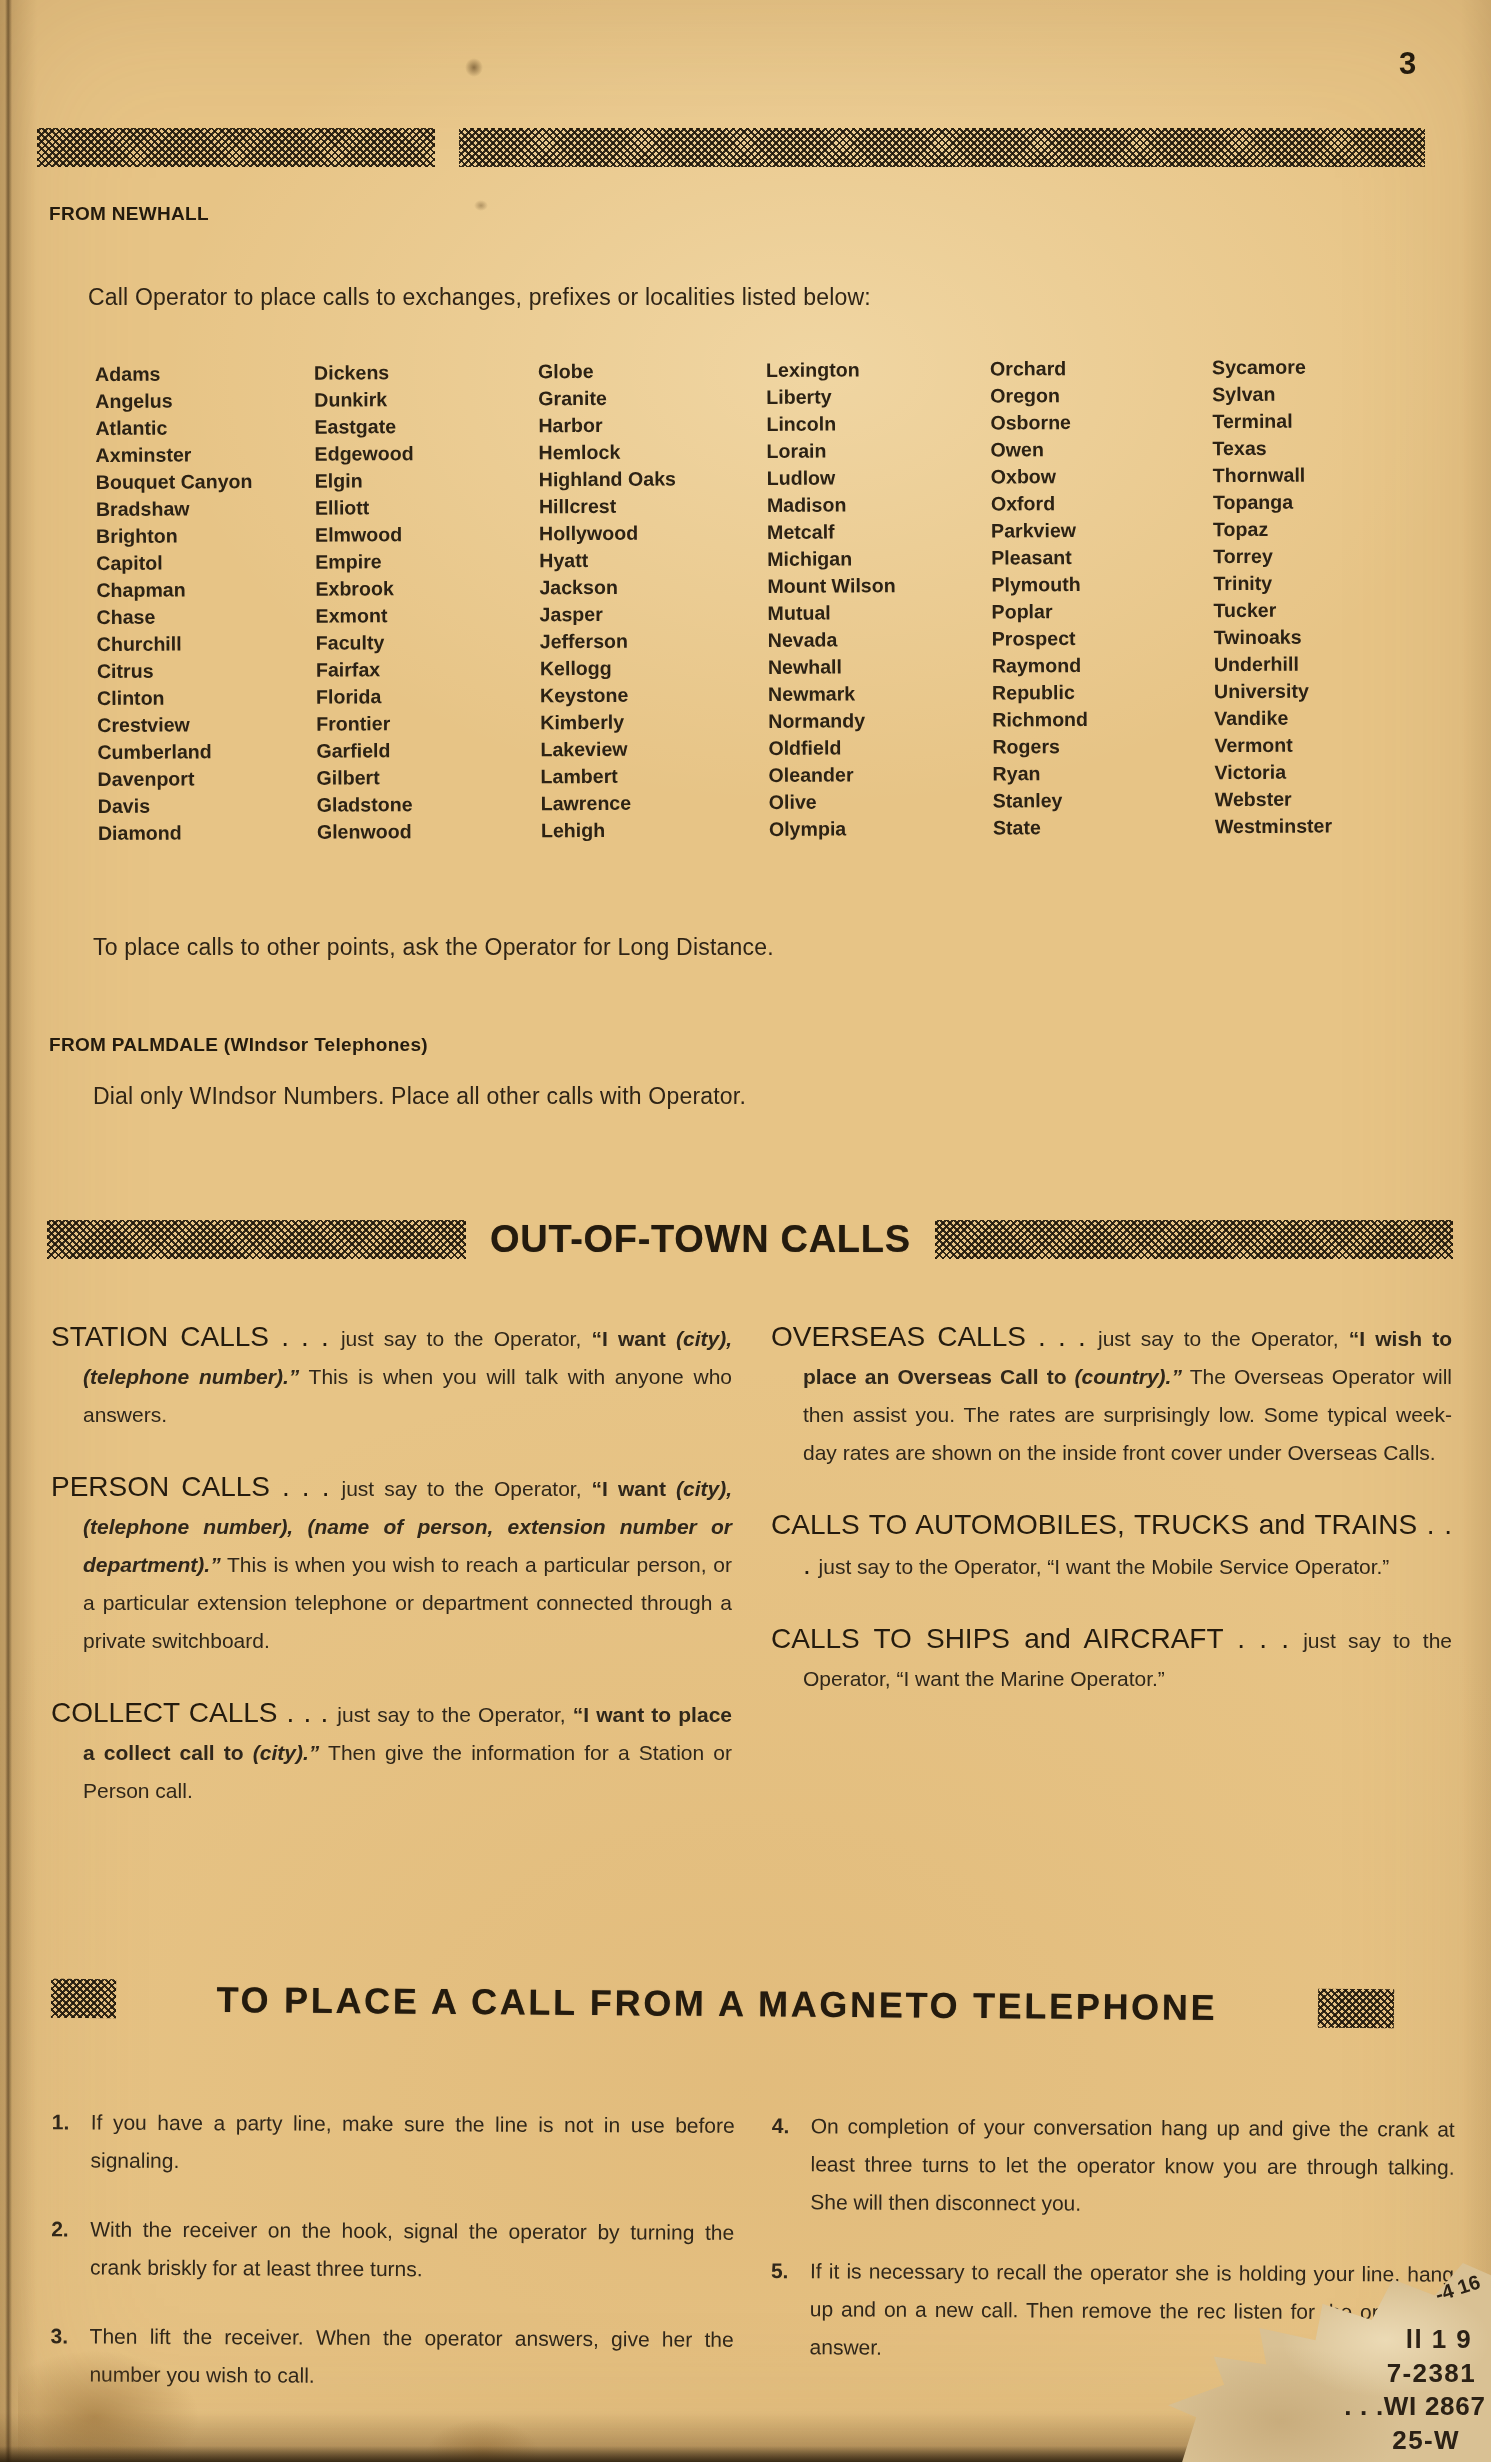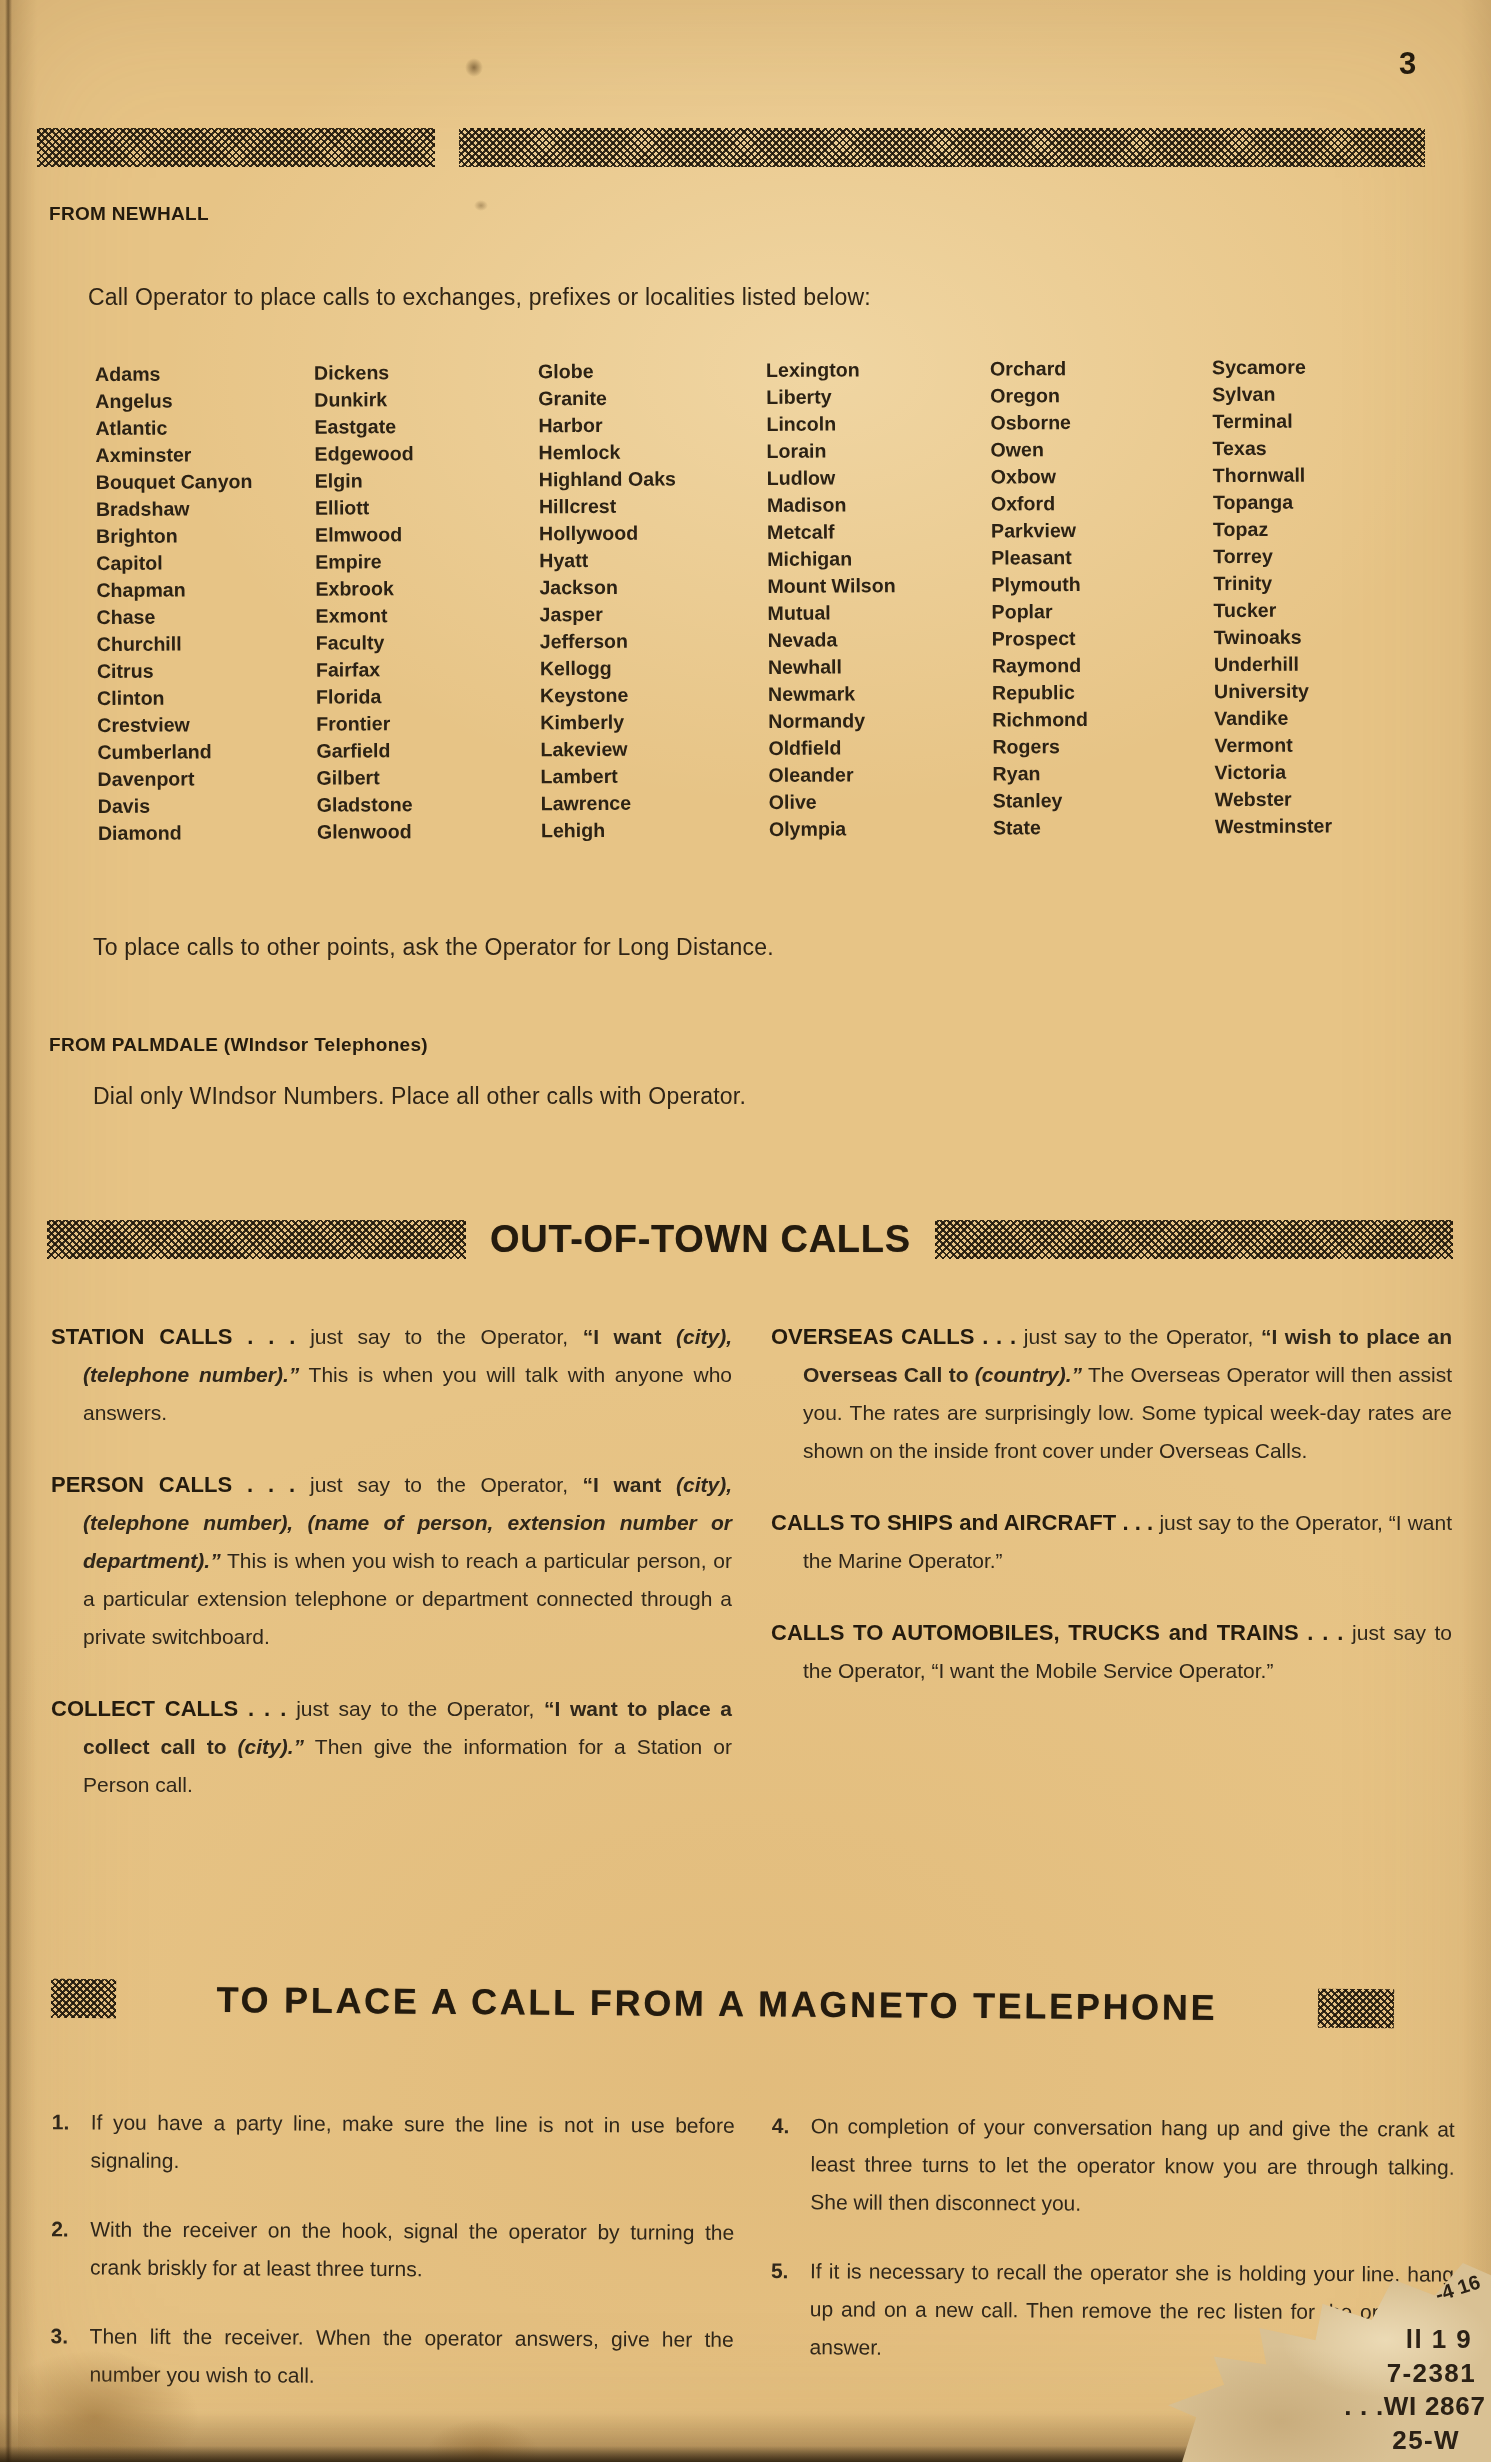--- a/index.html
+++ b/index.html
@@ -67,21 +67,21 @@
   .xcol:nth-child(1){width:219px;} .xcol:nth-child(2){width:224px;}
   .xcol:nth-child(3){width:228px;} .xcol:nth-child(4){width:224px;}
   .xcol:nth-child(5){width:222px;} .xcol:nth-child(6){flex:1;}
 
   .two-col{position:absolute;display:flex;}
   #out-columns{left:51px;top:1318px;width:1401px;gap:39px;}
   #out-columns .col{width:681px;}
   .para{margin:0 0 34px 0;font-size:21px;line-height:38px;text-align:justify;
     padding-left:32px;text-indent:-32px;color:#30271a;}
   .para:last-child{margin-bottom:0;}
-  .seg-h{font-weight:700;font-size:22px;color:#241b0e;font-style:normal;}
+  .seg-h{font-weight:400;font-size:28px;color:#241b0e;font-style:normal;}
   .seg-b{font-weight:700;}
   .seg-bi{font-weight:700;font-style:italic;}
   .seg-r{font-weight:400;}
 
   #magneto-columns{left:51px;top:2107px;width:1405px;gap:37px;transform:rotate(.3deg);}
   #magneto-columns .col{width:683px;}
   .mag-item{display:flex;margin-bottom:31px;font-size:21px;line-height:38px;color:#30271a;}
   .mag-item .num{width:39px;flex:none;font-weight:600;}
   .mag-item .txt{flex:1;text-align:justify;}
 
@@ -250,22 +250,22 @@
   </div>
 
   <div class="two-col" id="out-columns">
     <div class="col" id="out-left">
         <p class="para"><span class="seg-h">STATION CALLS . . . </span><span class="seg-r">just say to the Operator, </span><span class="seg-b">“I want </span><span class="seg-bi">(city), (telephone number).”</span><span class="seg-r">  This is when you will talk with anyone who answers.</span></p>
         <p class="para"><span class="seg-h">PERSON CALLS . . . </span><span class="seg-r">just say to the Operator, </span><span class="seg-b">“I want </span><span class="seg-bi">(city), (telephone number), (name of person, extension number or department).”</span><span class="seg-r">  This is when you wish to reach a particular person, or a particular extension telephone or department connected through a private switchboard.</span></p>
         <p class="para"><span class="seg-h">COLLECT CALLS . . . </span><span class="seg-r">just say to the Operator, </span><span class="seg-b">“I want to place a collect call to </span><span class="seg-bi">(city).”</span><span class="seg-r">  Then give the information for a Station or Person call.</span></p>
       </div>
     <div class="col" id="out-right">
         <p class="para"><span class="seg-h">OVERSEAS CALLS . . . </span><span class="seg-r">just say to the Operator, </span><span class="seg-b">“I wish to place an Overseas Call to </span><span class="seg-bi">(country).”</span><span class="seg-r">  The Overseas Operator will then assist you.  The rates are surprisingly low.  Some typical week-day rates are shown on the inside front cover under Overseas Calls.</span></p>
+        <p class="para"><span class="seg-h">CALLS TO AUTOMOBILES, TRUCKS and TRAINS . . . </span><span class="seg-r">just say to the Operator, “I want the Mobile Service Operator.”</span></p>
         <p class="para"><span class="seg-h">CALLS TO SHIPS and AIRCRAFT . . . </span><span class="seg-r">just say to the Operator, “I want the Marine Operator.”</span></p>
-        <p class="para"><span class="seg-h">CALLS TO AUTOMOBILES, TRUCKS and TRAINS . . . </span><span class="seg-r">just say to the Operator, “I want the Mobile Service Operator.”</span></p>
       </div>
   </div>
 
   <div class="banner" id="banner-magneto">
     <div class="hatch bar-left"></div>
     <div class="title">TO PLACE A CALL FROM A MAGNETO TELEPHONE</div>
     <div class="hatch bar-right"></div>
   </div>
 
   <div class="two-col" id="magneto-columns">

